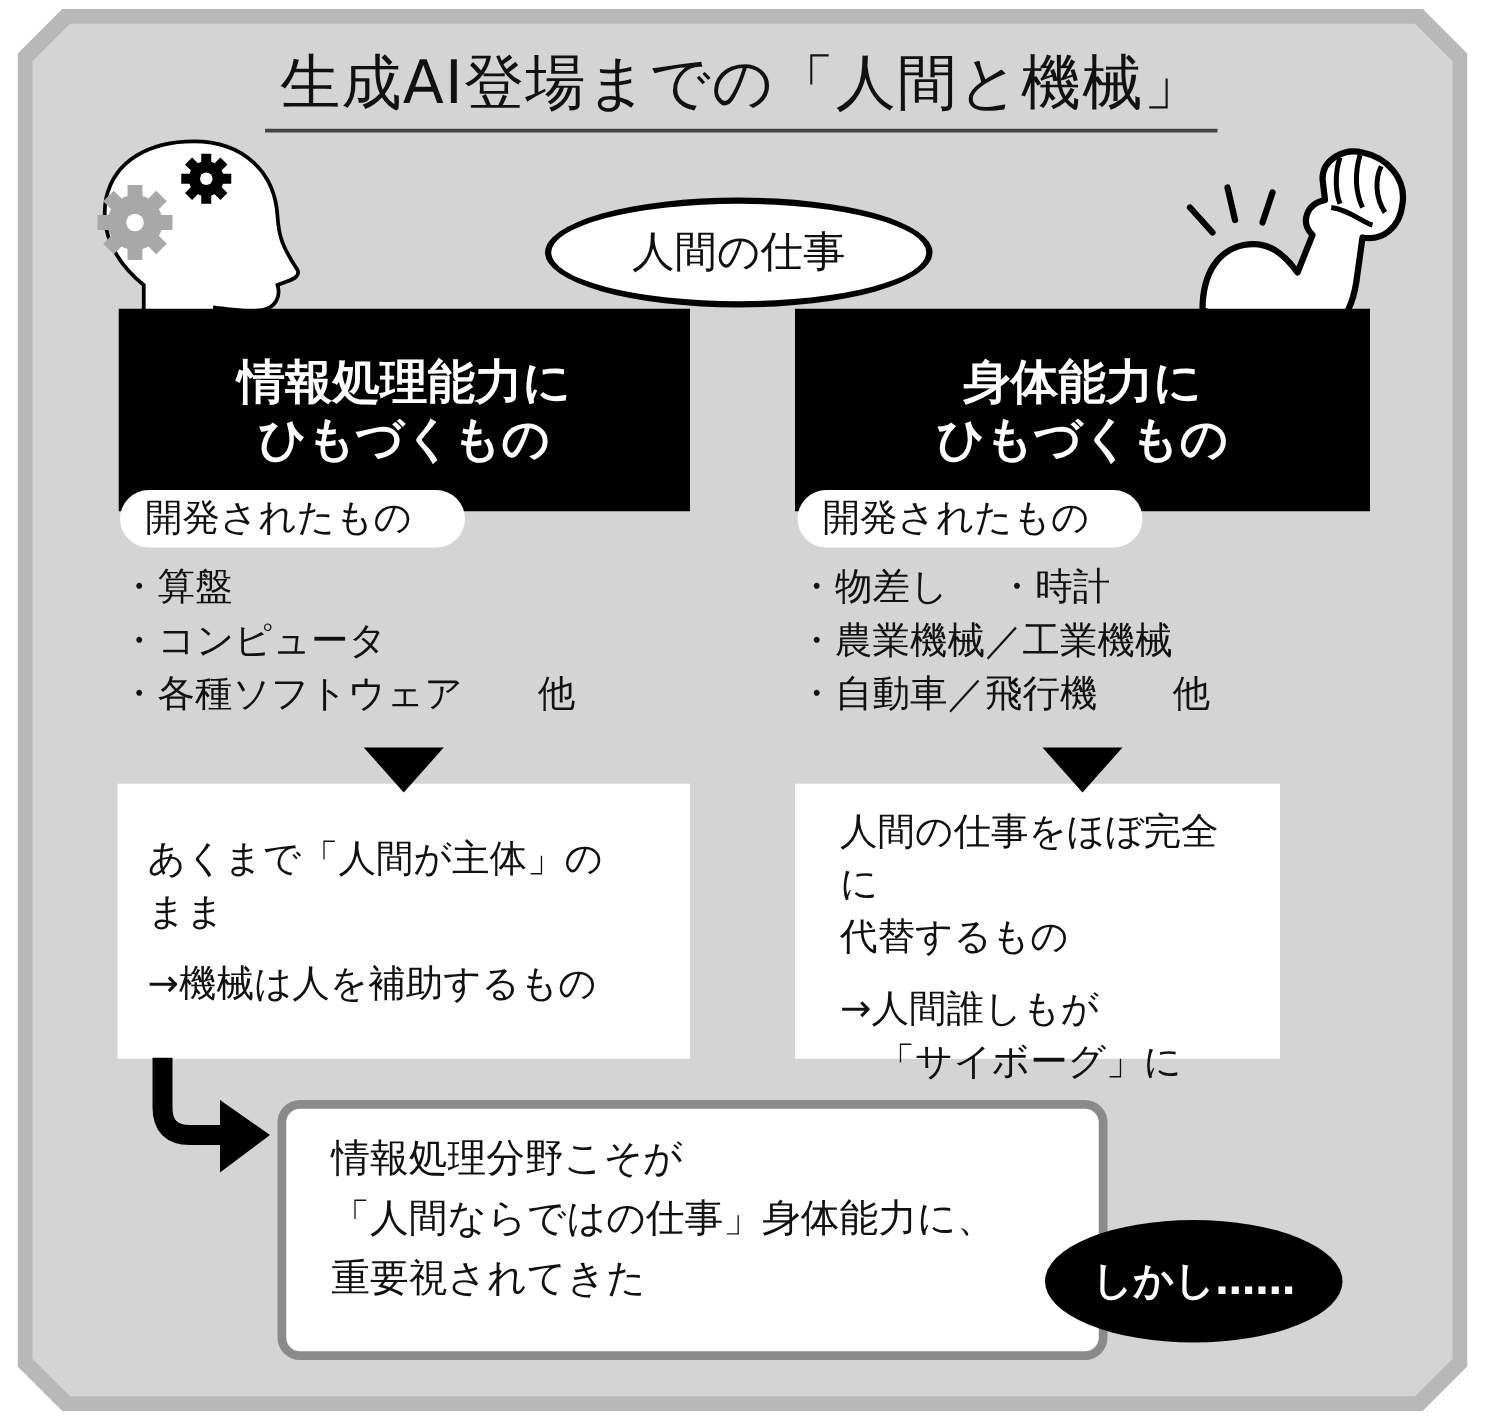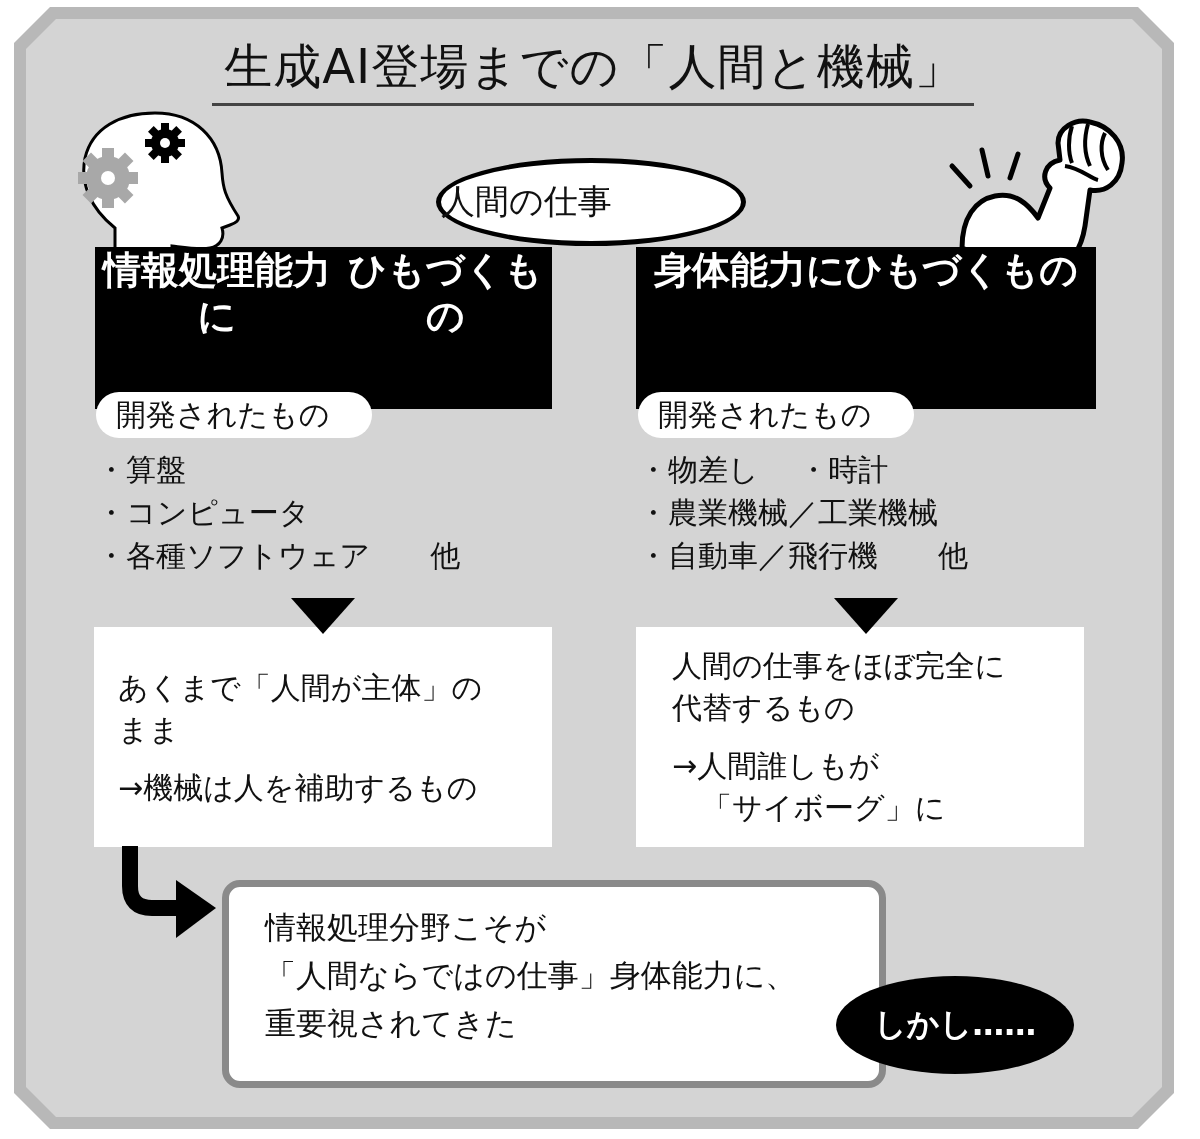--- a/index.html
+++ b/index.html
@@ -5,35 +5,35 @@
   html, body { margin:0; padding:0; background:#ffffff; }
   body { width:1200px; height:1139px; position:relative; overflow:hidden;
          font-family:"DejaVu Sans","Liberation Sans",sans-serif; color:#111; }
   .frame { position:absolute; left:14px; top:7px; width:1160px; height:1122px; }
   .frame svg { position:absolute; left:0; top:0; }
   .title { position:absolute; left:212px; top:36px; width:764px; text-align:center;
            font-size:48px; letter-spacing:1px; line-height:60px; }
   .title-rule { position:absolute; left:212px; top:103px; width:762px; height:3px; background:#444; }
   .oval { position:absolute; left:436px; top:158px; width:310px; height:88px; border-radius:50%;
           background:#fff; border:5px solid #000; box-sizing:border-box;
-          display:flex; align-items:center; justify-content:flex-start; font-size:34px; z-index:3; }
+          display:flex; align-items:center; justify-content:center; font-size:34px; z-index:3; }
   .black-header { position:absolute; top:247px; height:162px; background:#000; color:#fff;
                   font-weight:bold; font-size:38px; line-height:46px; text-align:center;
-                  display:flex; flex-direction:row; justify-content:center; }
+                  display:flex; flex-direction:column; justify-content:center; }
   .bh-left { left:95px; width:457px; }
   .bh-right { left:636px; width:460px; }
   .pill { position:absolute; top:392px; height:46px; border-radius:23px; background:#fff;
           font-size:30px; line-height:46px; padding:0 20px; box-sizing:border-box; }
   .list { position:absolute; top:448px; font-size:30px; line-height:43px; }
   .list .row { white-space:pre; }
   .tri { position:absolute; width:0; height:0; border-left:32px solid transparent;
          border-right:32px solid transparent; border-top:36px solid #000; z-index:2; }
   .wbox { position:absolute; top:627px; height:220px; background:#fff; font-size:30px; line-height:42px; box-sizing:border-box; }
   .wb-left { left:94px; width:458px; padding:40px 20px 0 24px; }
-  .wb-right { left:636px; width:448px; padding:18px 20px 0 36px; }
+  .wb-right { left:636px; width:388px; padding:18px 20px 0 36px; }
   .gap { height:16px; }
   .conclusion { position:absolute; left:222px; top:880px; width:664px; height:208px;
                 background:#fff; border:7px solid #8a8a8a; border-radius:18px; box-sizing:border-box;
                 font-size:31px; line-height:48px; padding:16px 0 0 36px; }
   .however { position:absolute; left:836px; top:976px; width:238px; height:98px; border-radius:50%;
              background:#000; color:#fff; font-weight:bold; font-size:32px;
              display:flex; align-items:center; justify-content:center; z-index:4; }
   .icon { position:absolute; }
 </style>
 </head>

